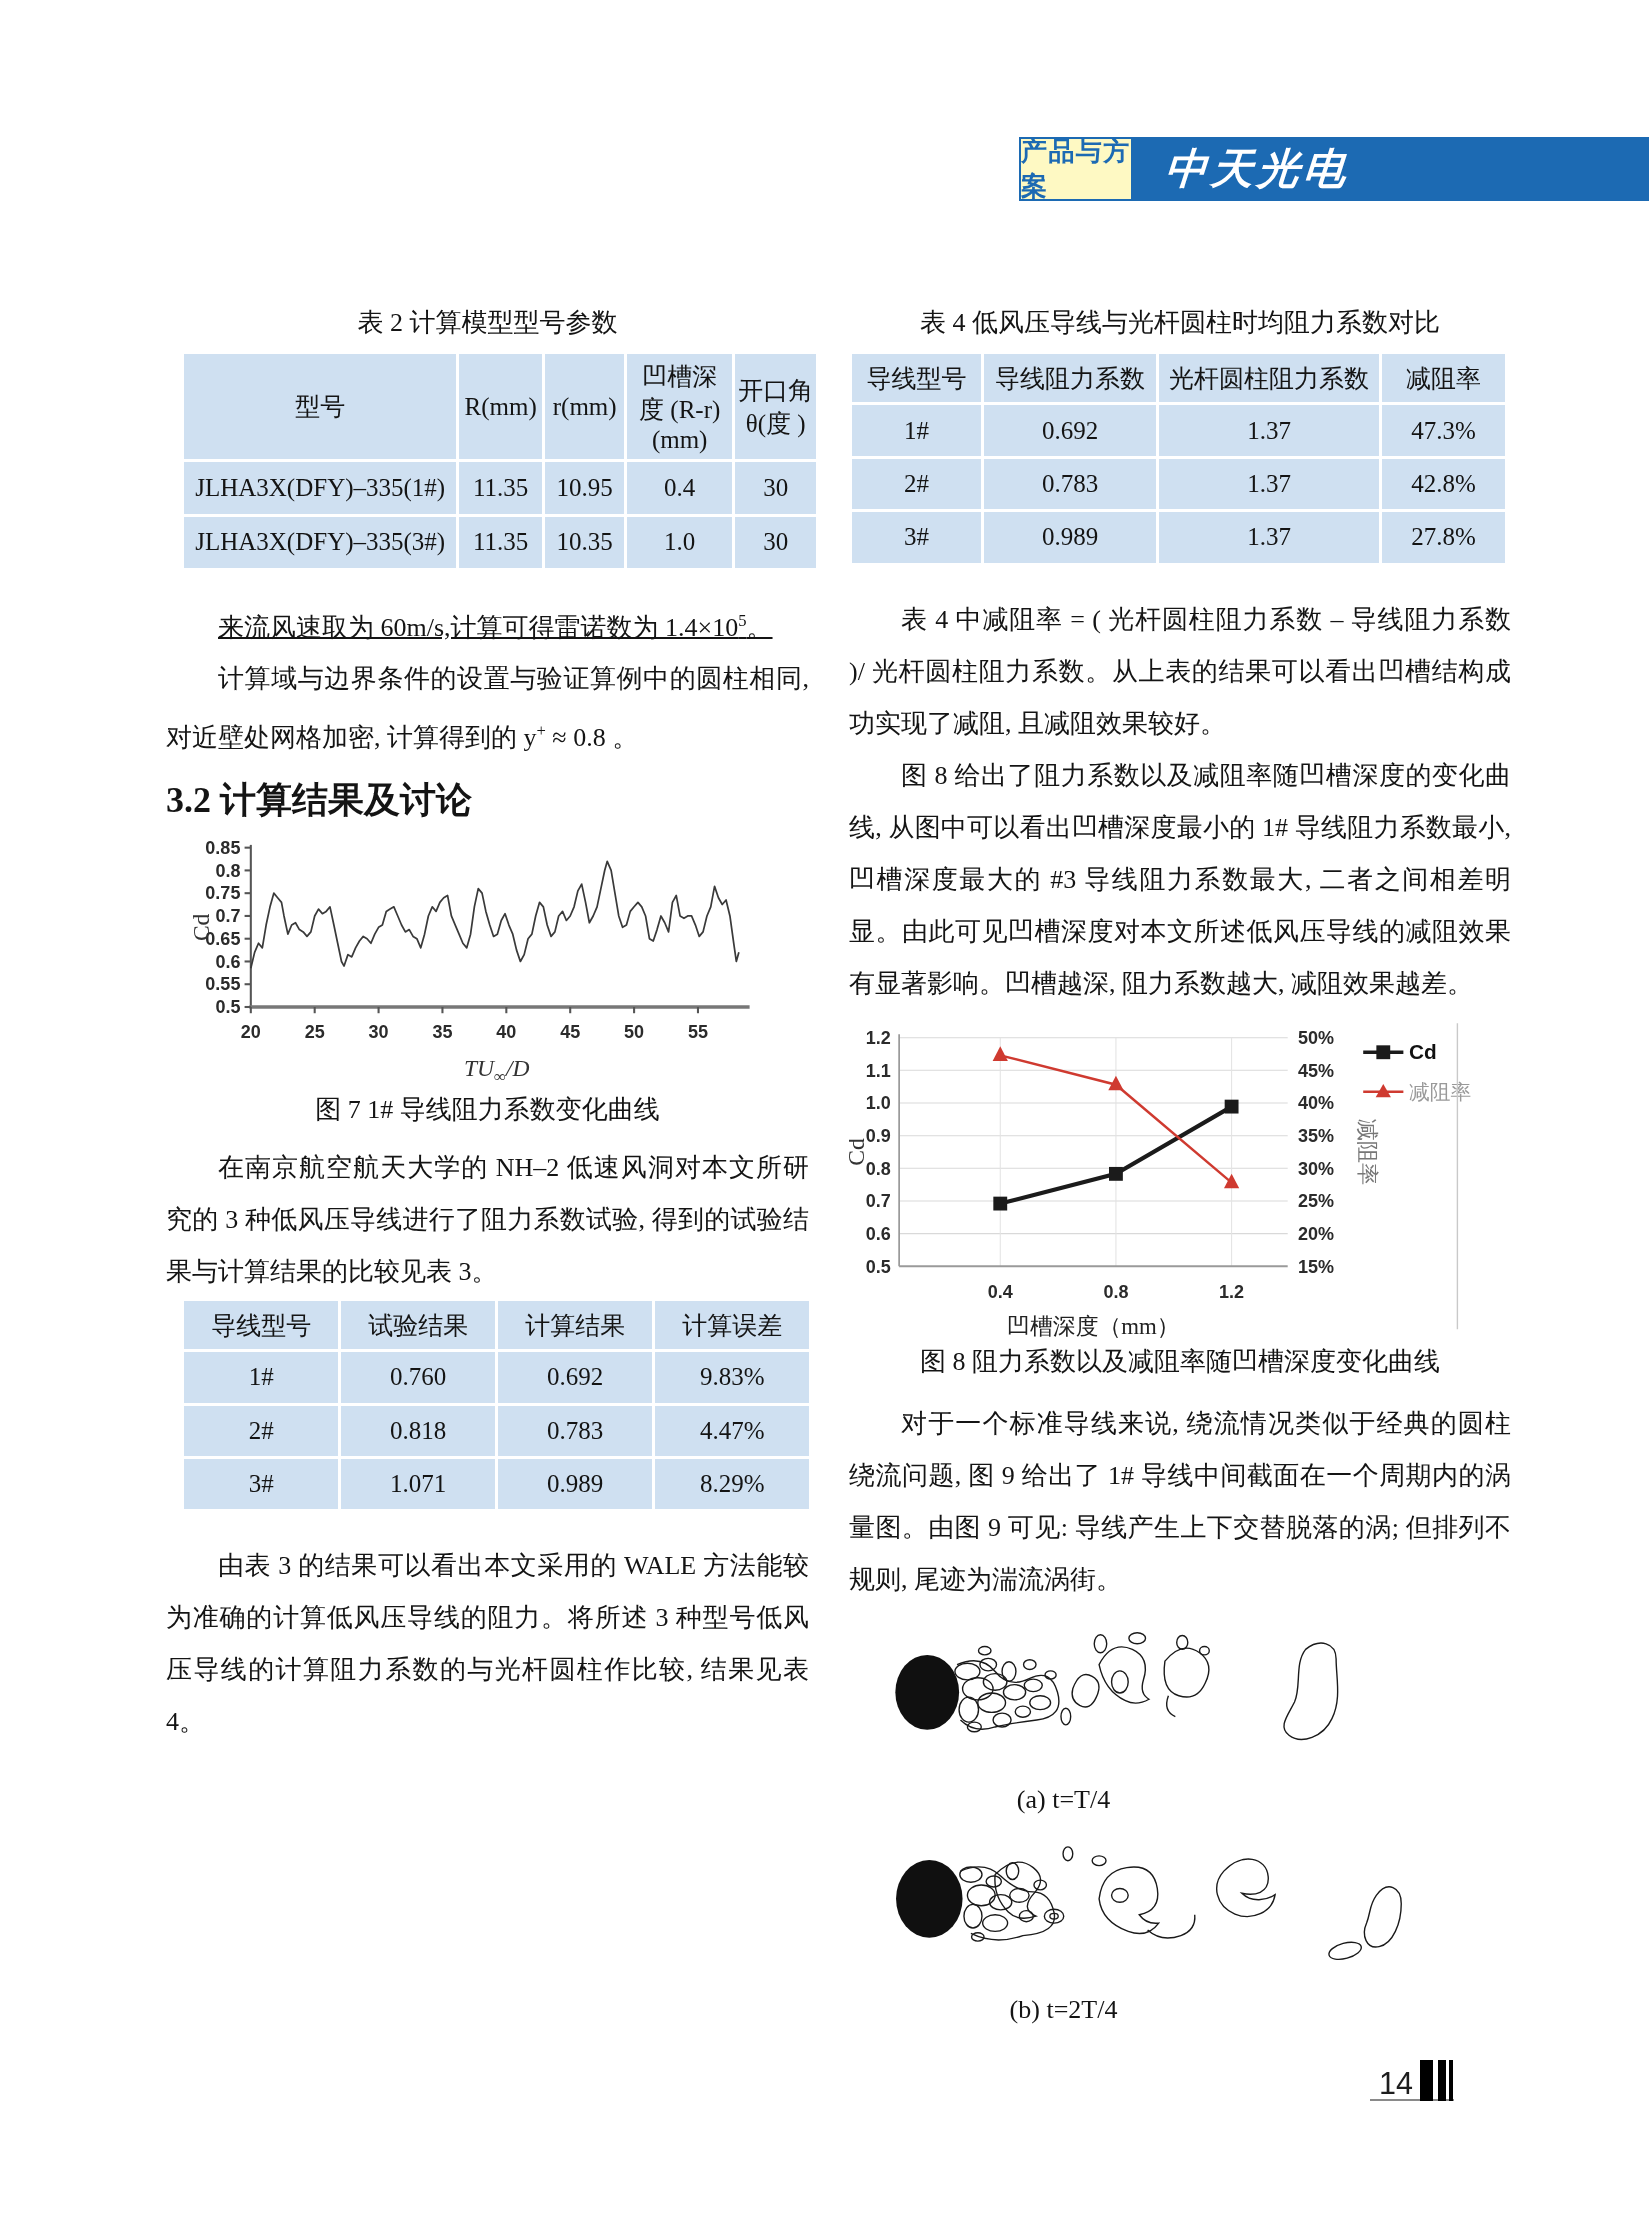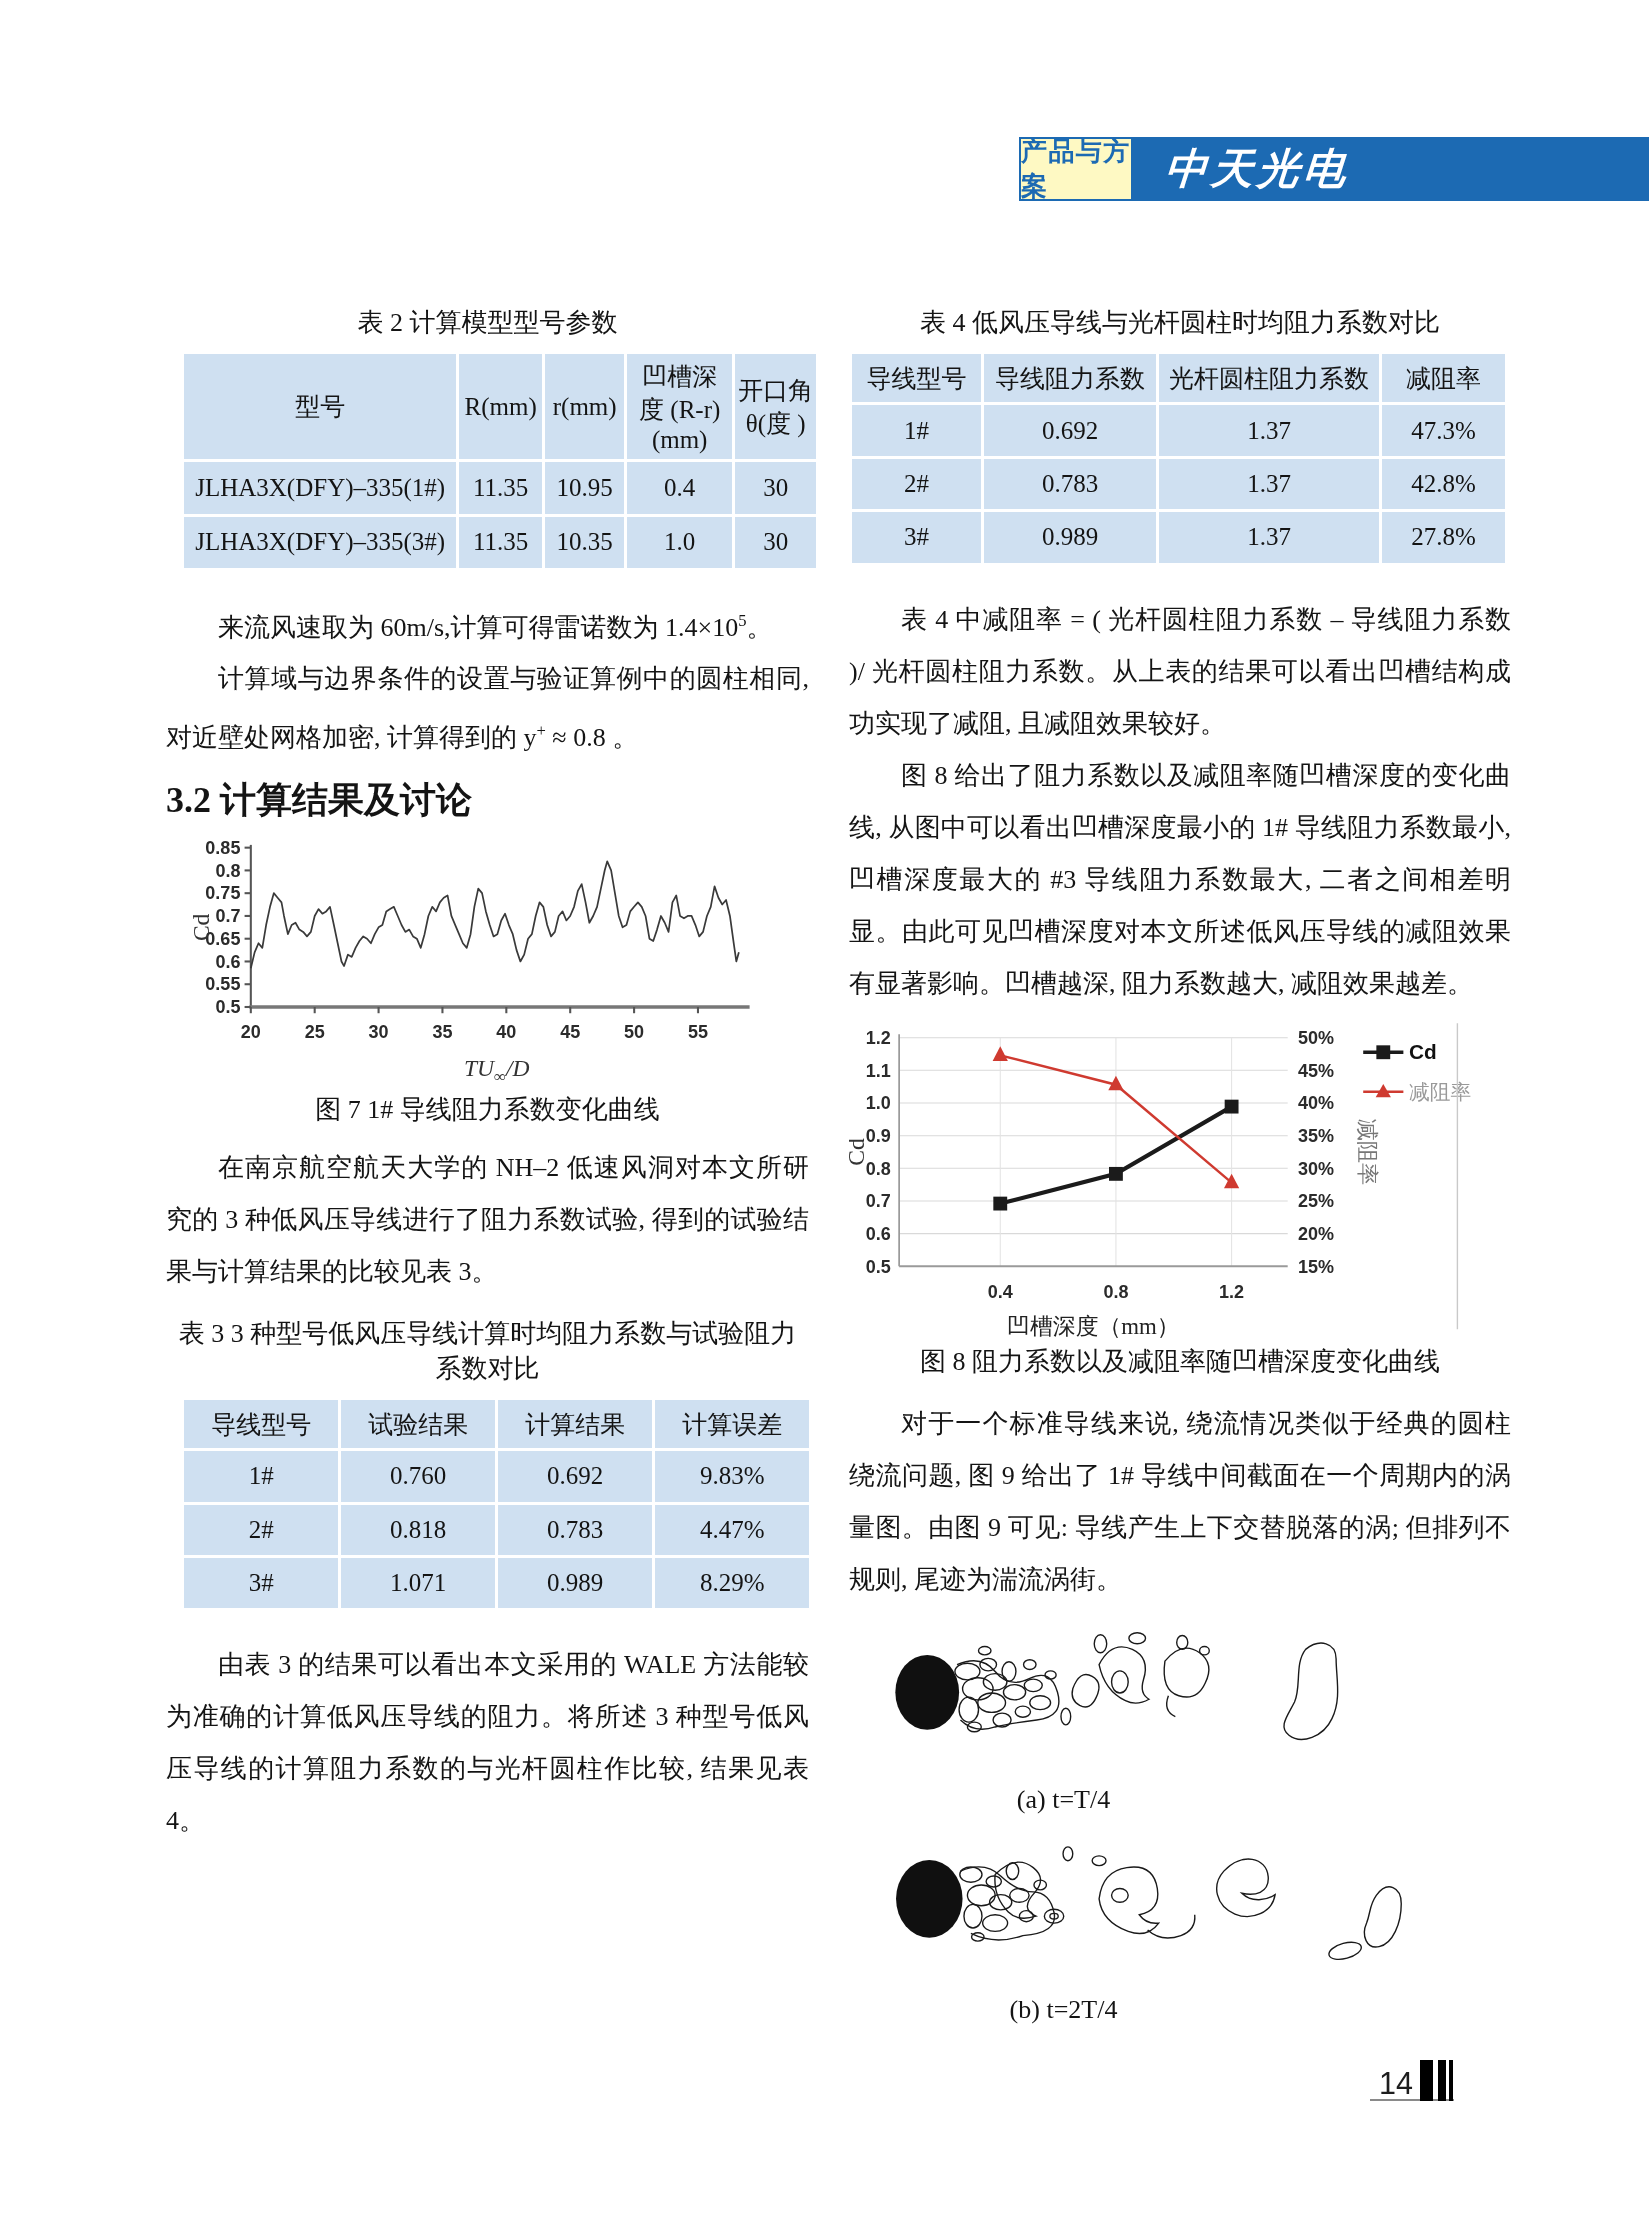--- a/index.html
+++ b/index.html
@@ -91,21 +91,21 @@
           <tr>
             <td>JLHA3X(DFY)–335(3#)</td>
             <td>11.35</td>
             <td>10.35</td>
             <td>1.0</td>
             <td>30</td>
           </tr>
         </tbody>
     </table>
 
-    <p class="body" style="margin-top:23.6px;"><span>来流风速取为 60m/s,计算可得雷诺数为 1.4×10</span><sup style="font-size:16.6px;">5</sup><span>。</span></p>
+    <p class="body" style="margin-top:23.6px;text-decoration:underline;"><span>来流风速取为 60m/s,计算可得雷诺数为 1.4×10</span><sup style="font-size:16.6px;">5</sup><span>。</span></p>
     <p class="body"><span>计算域与边界条件的设置与验证算例中的圆柱相同, 对近壁处网格加密, 计算得到的 y</span><sup style="font-size:16.6px;">+</sup><span> ≈ 0.8 。</span></p>
 
     <h3 class="sec">3.2 计算结果及讨论</h3>
 
 
     <div class="figwrap">
       <svg id="fig7" width="575" height="243" viewBox="0 0 830 350">
           <line x1="95" y1="11" x2="95" y2="245" stroke="#555" stroke-width="3"></line>
           <line x1="93" y1="245" x2="815" y2="245" stroke="#777" stroke-width="5"></line>
           <line x1="86" y1="245" x2="95" y2="245" stroke="#555" stroke-width="3"></line>
@@ -142,21 +142,20 @@
           <text x="740.4545454545454" y="290" text-anchor="middle" class="f7tick">55</text>
           <polyline points="95.0,189.1 100.5,166.1 106.1,153.0 111.6,159.6 117.1,126.7 122.7,100.4 128.2,80.7 133.7,87.3 139.3,93.9 142.9,113.6 148.5,139.9 154.0,126.7 159.5,123.4 165.1,133.3 170.6,136.6 176.1,143.1 181.7,136.6 187.2,113.6 192.7,103.7 198.3,110.3 203.8,107.0 209.3,100.4 214.9,126.7 220.4,153.0 225.9,179.3 229.6,185.9 235.2,169.4 240.7,172.7 246.2,159.6 251.8,149.7 257.3,143.1 262.8,146.4 268.4,153.0 273.9,139.9 279.4,130.0 284.9,126.7 290.5,107.0 296.0,103.7 301.5,100.4 307.1,113.6 312.6,126.7 318.1,136.6 323.7,133.3 329.2,143.1 334.7,146.4 340.3,159.6 345.8,139.9 351.3,113.6 356.9,100.4 362.4,107.0 367.9,93.9 373.5,87.3 379.0,84.0 384.5,113.6 390.1,126.7 395.6,139.9 401.1,153.0 406.7,159.6 412.2,139.9 417.7,100.4 423.3,74.1 428.8,80.7 434.3,107.0 439.9,126.7 445.4,143.1 450.9,139.9 456.5,120.1 462.0,110.3 467.5,126.7 473.1,139.9 478.6,162.9 484.1,179.3 489.6,169.4 495.2,146.4 500.7,139.9 506.2,113.6 511.8,93.9 517.3,100.4 522.8,126.7 528.4,143.1 533.9,136.6 539.4,113.6 545.0,107.0 550.5,120.1 556.0,113.6 561.6,100.4 567.1,77.4 572.6,67.6 578.2,93.9 583.7,123.4 589.2,113.6 594.8,100.4 600.3,74.1 605.8,47.9 609.5,34.7 615.1,47.9 620.6,80.7 626.1,113.6 631.6,130.0 637.2,126.7 642.7,107.0 648.2,100.4 653.8,93.9 659.3,100.4 664.8,113.6 670.4,146.4 675.9,149.7 681.4,133.3 687.0,113.6 692.5,123.4 698.0,136.6 703.6,93.9 709.1,84.0 714.6,113.6 720.2,116.9 725.7,113.6 731.2,113.6 736.8,126.7 742.3,143.1 747.8,136.6 753.4,113.6 758.9,100.4 764.4,70.9 770.0,87.3 775.5,97.1 781.0,90.6 786.6,113.6 792.1,153.0 795.8,179.3 799.5,166.1" fill="none" stroke="#3a3a3a" stroke-width="2.5" stroke-linejoin="round"></polyline>
           <text x="34" y="130" text-anchor="middle" class="axlabel" transform="rotate(-90 34 130)">Cd</text>
           <text x="450" y="345" text-anchor="middle" class="axlabel" font-style="italic"><tspan>TU</tspan><tspan dy="9" font-size="24">∞</tspan><tspan dy="-9">/D</tspan></text>
         </svg>
     </div>
     <div class="caption">图 7 1# 导线阻力系数变化曲线</div>
 
     <p class="body" style="margin-top:15.2px;">在南京航空航天大学的 NH–2 低速风洞对本文所研究的 3 种低风压导线进行了阻力系数试验, 得到的试验结果与计算结果的比较见表 3。</p>
 
-    <div class="tbl-title" style="margin-top:18px;">表 3 3 种型号低风压导线计算时均阻力系数与试验阻力系数对比</div>
     <table class="data-table" id="table3" style="width:627px;">
       <colgroup>
           <col style="width:154px">
           <col style="width:154px">
           <col style="width:154px">
           <col style="width:154px">
         </colgroup>
       <thead>
           <tr>
             <th>导线型号</th>

